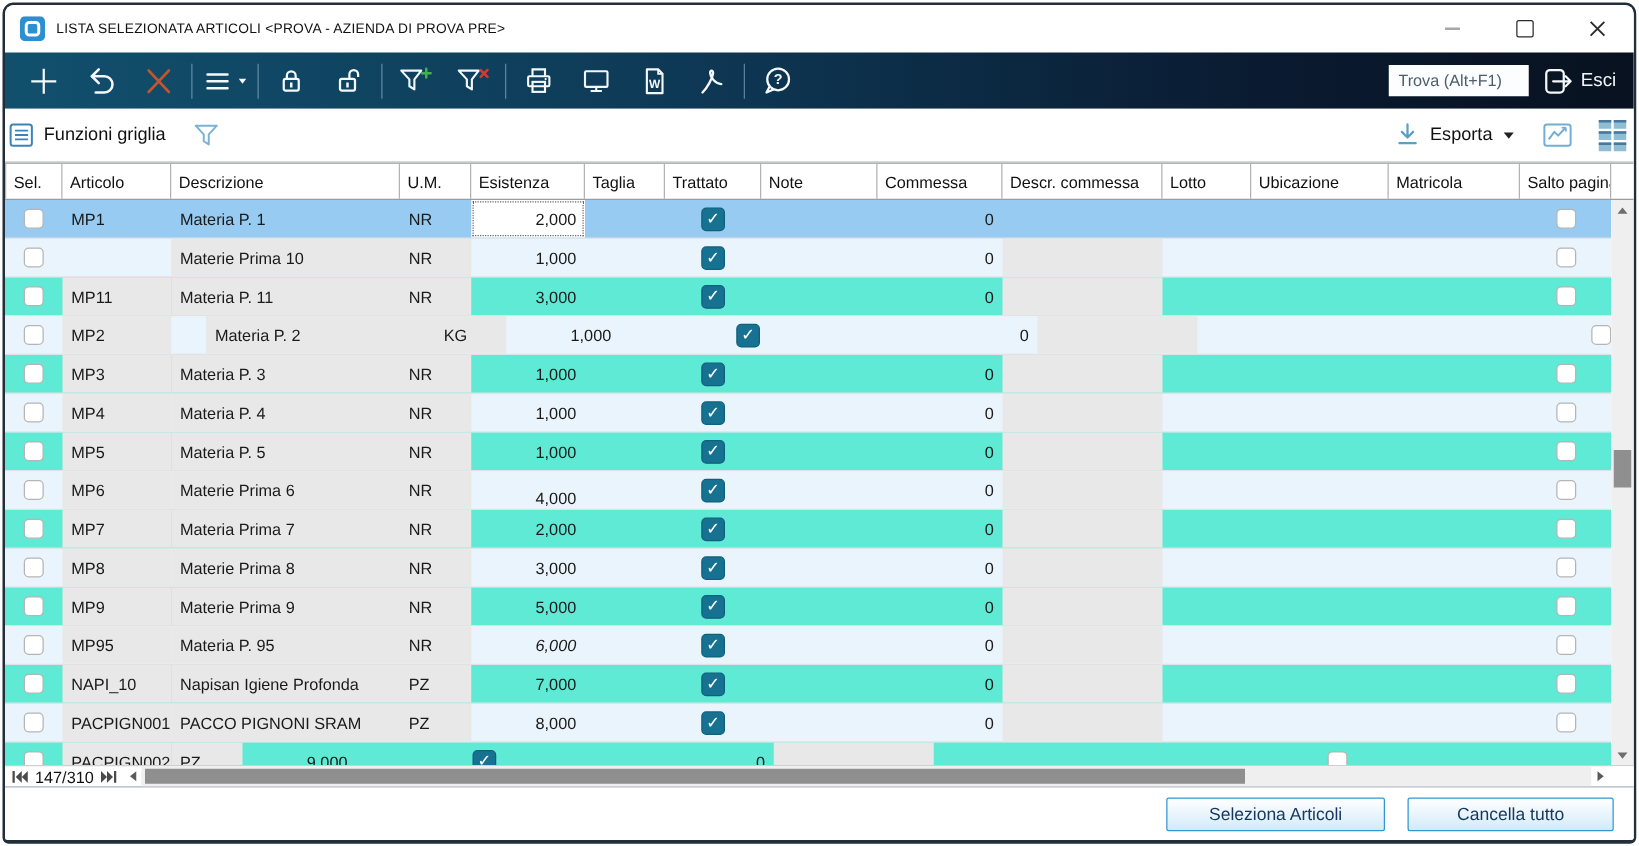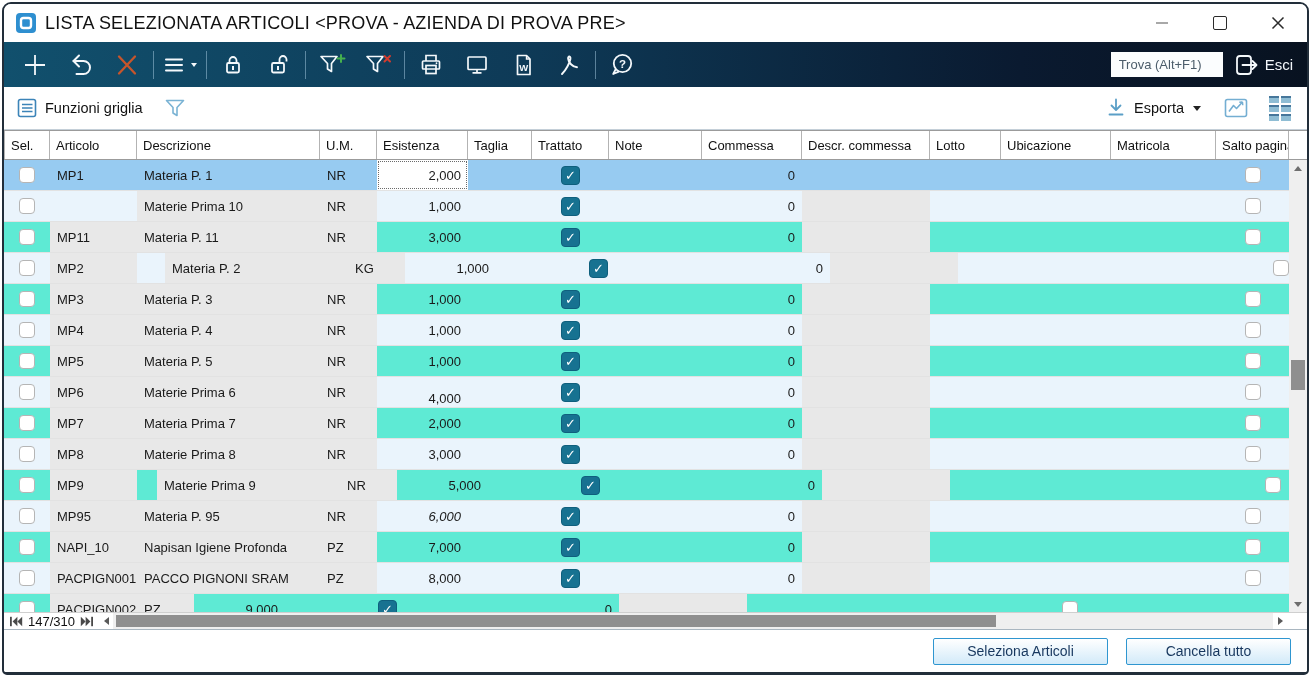--- a/index.html
+++ b/index.html
@@ -2,37 +2,37 @@
 <html><head>
 <meta charset="utf-8">
 <style>
   html,body{margin:0;padding:0;background:#fff;}
   body{width:1311px;height:677px;font-family:"Liberation Sans",sans-serif;-webkit-font-smoothing:antialiased;}
   .window{box-sizing:border-box;width:1307px;height:673px;margin:2px;border:2px solid #222e3a;border-bottom-width:3px;border-radius:9px 9px 5px 5px;background:#fff;overflow:hidden;display:flex;flex-direction:column;}
 
   
   .titlebar{height:38px;flex:0 0 38px;display:flex;align-items:center;padding-left:12px;background:#fff;}
   .app-icon{width:20px;height:20px;margin-right:9px;}
-  .title{font-size:18px;color:#111;letter-spacing:.2px;}
+  .title{font-size:11px;color:#111;letter-spacing:.2px;}
   .win-controls{margin-left:auto;display:flex;height:100%;}
   .wc{width:58px;height:100%;display:flex;align-items:center;justify-content:center;}
   .wc-min{width:12px;height:2px;background:#a8a8a8;}
   .wc-max{width:12px;height:12px;border:1.6px solid #2b2b2b;border-radius:2px;}
 
   
   .toolbar{height:45px;flex:0 0 45px;display:flex;align-items:center;padding:0 8px;
     background:linear-gradient(90deg,#11506d 0%,#0e3a57 40%,#0a1a30 78%,#081220 100%);}
   .tbtn{width:46px;height:36px;display:flex;align-items:center;justify-content:center;background:transparent;border:0;padding:0;}
   .tsep{width:1px;height:28px;background:rgba(170,205,228,.5);margin:0 3px;flex:0 0 1px;}
   .find-input{margin-left:auto;margin-right:10px;width:96px;height:25px;border:0;background:#fbfdfe;font-family:"Liberation Sans",sans-serif;font-size:13px;color:#4c5d6b;padding:0 8px;}
   .find-input::placeholder{color:#4c5d6b;opacity:1;}
   .exit-btn{display:flex;align-items:center;gap:6px;background:transparent;border:0;color:#f2f6fa;font-size:15px;font-family:"Liberation Sans",sans-serif;padding:0 6px 0 0;}
 
   
-  .gridbar{height:42px;flex:0 0 42px;display:flex;align-items:center;padding:0 12px;background:#fff;border-bottom:1px solid #c4cfd8;}
+  .gridbar{height:42px;flex:0 0 42px;display:flex;align-items:center;padding:0 2px;background:#fff;border-bottom:1px solid #c4cfd8;}
   .fg-btn{display:flex;align-items:center;gap:7px;background:transparent;border:0;font-family:"Liberation Sans",sans-serif;font-size:14.5px;color:#111;padding:0;}
   .gb-funnel{margin-left:20px;}
   .gb-spacer{flex:1;}
   .esporta-btn{display:flex;align-items:center;gap:7px;background:transparent;border:0;font-family:"Liberation Sans",sans-serif;font-size:14.5px;color:#111;margin-right:22px;padding:0;}
   .chart-btn{background:transparent;border:0;padding:0;margin-right:20px;display:flex;}
   .gridlayout-btn{background:transparent;border:0;padding:0;display:grid;grid-template-columns:10px 10px;gap:2px;margin-right:4px;}
   .gridlayout-btn i{display:block;width:10px;height:5px;background:#8fbdd4;border-top:2px solid #47779b;}
 
   
   .hrow{display:flex;height:30px;flex:0 0 30px;background:#fff;border-top:1px solid #9b9b9b;border-bottom:1px solid #9b9b9b;box-sizing:border-box;}
@@ -482,21 +482,21 @@
           <div class="cell" style="width: 105px;"></div>
           <div class="cell center" style="width: 73px;">
             <span class="cb"></span>
           </div>
         </div>
         <div class="row">
           <div class="cell center" style="width: 46px;">
             <span class="cb"></span>
           </div>
           <div class="cell gray" style="width: 87px;">MP9</div>
-          <div class="cell gray" style="width: 183px; margin-left: 20px;">Materie Prima 9</div>
+          <div class="cell gray" style="width: 183px;">Materie Prima 9</div>
           <div class="cell gray" style="width: 57px;">NR</div>
           <div class="cell right" style="width: 91px;">5,000</div>
           <div class="cell" style="width: 64px;"></div>
           <div class="cell center" style="width: 77px;">
             <span class="cb checked">✓</span>
           </div>
           <div class="cell" style="width: 93px;"></div>
           <div class="cell right" style="width: 100px;">0</div>
           <div class="cell gray" style="width: 128px;"></div>
           <div class="cell" style="width: 71px;"></div>

